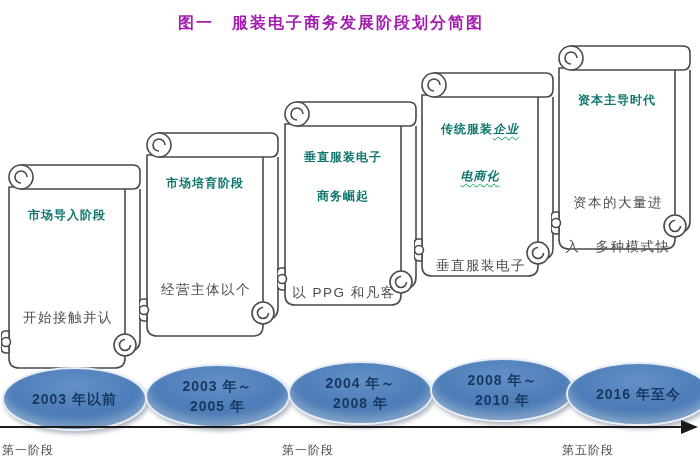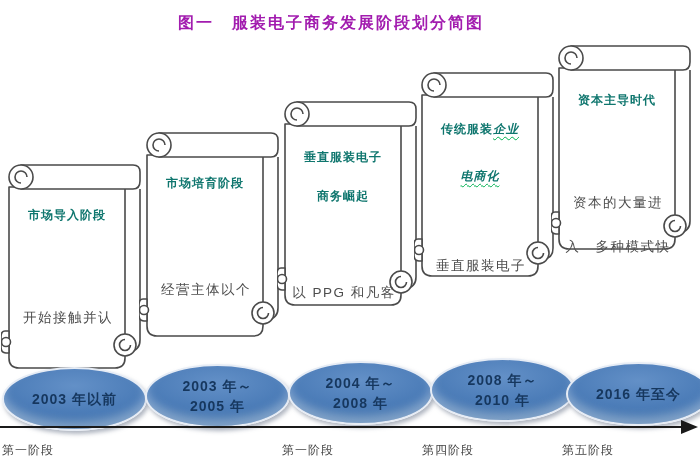--- a/index.html
+++ b/index.html
@@ -131,16 +131,15 @@
     <div>2016 年至今</div>
   </div>
 
   <svg class="arrow-svg" viewBox="0 0 700 22">
     <line x1="0" y1="10" x2="682" y2="10" stroke="#1a1a1a" stroke-width="2"></line>
     <polygon points="681,3 698,10 681,17" fill="#1a1a1a"></polygon>
   </svg>
 
   <div class="stage-label" style="left:2px">第一阶段</div>
   <div class="stage-label" style="left:282px">第一阶段</div>
-  <div class="stage-label" style="left:422px">第四阶段</div>
   <div class="stage-label" style="left:562px">第五阶段</div>
 
 </div>
 
 </body></html>

